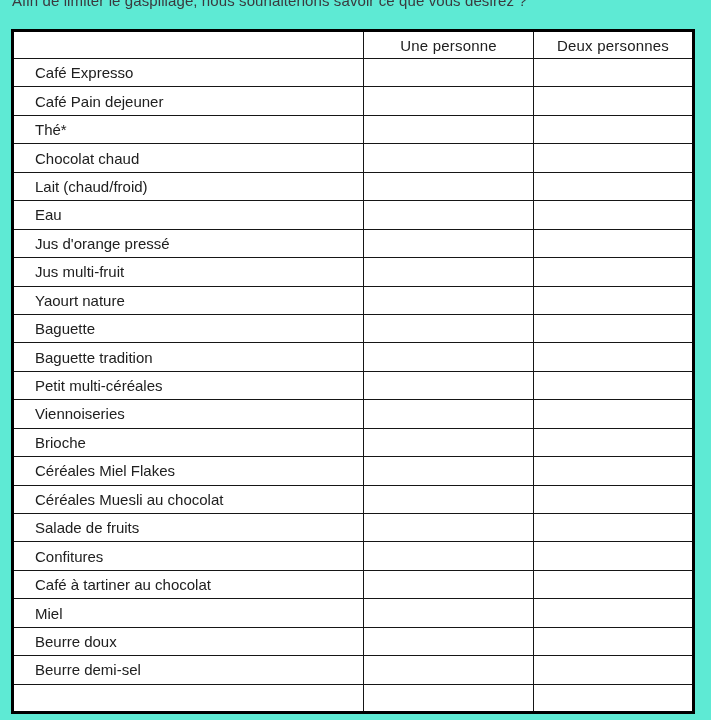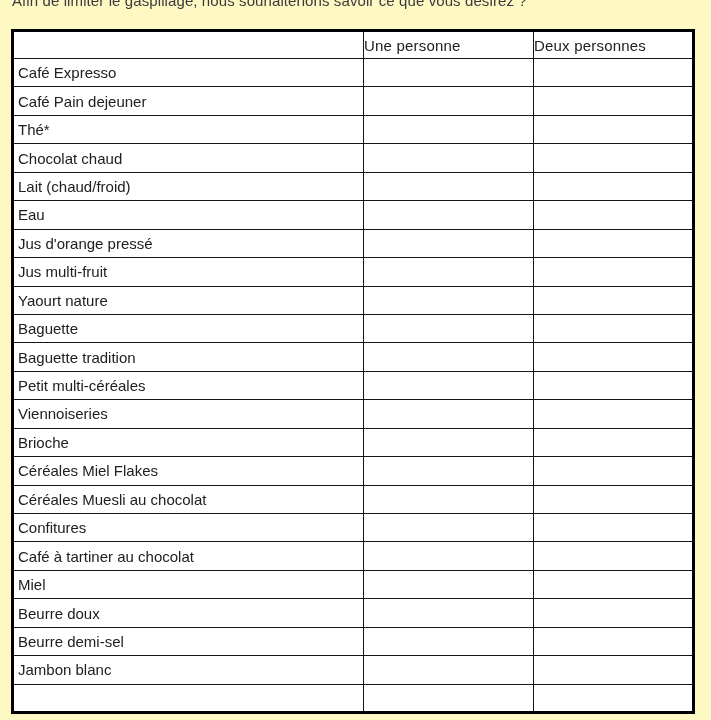--- a/index.html
+++ b/index.html
@@ -8,21 +8,21 @@
     width: 711px;
     height: 720px;
     overflow: hidden;
     background: #ffffff;
     font-family: "Liberation Sans", sans-serif;
   }
   .page {
     position: relative;
     width: 711px;
     height: 720px;
-    background: #fef9c3;
+    background: #5eead4;
     overflow: hidden;
   }
   
   .intro {
     position: absolute;
     left: 12px;
     top: -9px;
     font-size: 15px;
     line-height: 20px;
     color: #3a3a3e;
@@ -45,28 +45,28 @@
     font-size: 15px;
     font-weight: normal;
     color: #202020;
     padding: 0;
     vertical-align: middle;
     overflow: hidden;
     white-space: nowrap;
   }
   table.order thead th {
     height: 26px;
-    text-align: left;
+    text-align: center;
     letter-spacing: 0.2px;
   }
   table.order tbody tr {
     height: 28.45px;
   }
   table.order td.label-cell {
-    padding-left: 4px;
+    padding-left: 21px;
     text-align: left;
   }
 </style>
 </head>
 <body>
 
 <div class="page">
 
   <div class="intro">Afin de limiter le gaspillage, nous souhaiterions savoir ce que vous désirez ?</div>
 
@@ -158,20 +158,25 @@
           <td class="label-cell">Céréales Miel Flakes</td>
           <td></td>
           <td></td>
         </tr>
         <tr>
           <td class="label-cell">Céréales Muesli au chocolat</td>
           <td></td>
           <td></td>
         </tr>
         <tr>
+          <td class="label-cell">Salade de fruits</td>
+          <td></td>
+          <td></td>
+        </tr>
+        <tr>
           <td class="label-cell">Confitures</td>
           <td></td>
           <td></td>
         </tr>
         <tr>
           <td class="label-cell">Café à tartiner au chocolat</td>
           <td></td>
           <td></td>
         </tr>
         <tr>
@@ -179,25 +184,20 @@
           <td></td>
           <td></td>
         </tr>
         <tr>
           <td class="label-cell">Beurre doux</td>
           <td></td>
           <td></td>
         </tr>
         <tr>
           <td class="label-cell">Beurre demi-sel</td>
-          <td></td>
-          <td></td>
-        </tr>
-        <tr>
-          <td class="label-cell">Jambon blanc</td>
           <td></td>
           <td></td>
         </tr>
         <tr>
           <td class="label-cell"></td>
           <td></td>
           <td></td>
         </tr>
       </tbody>
   </table>

